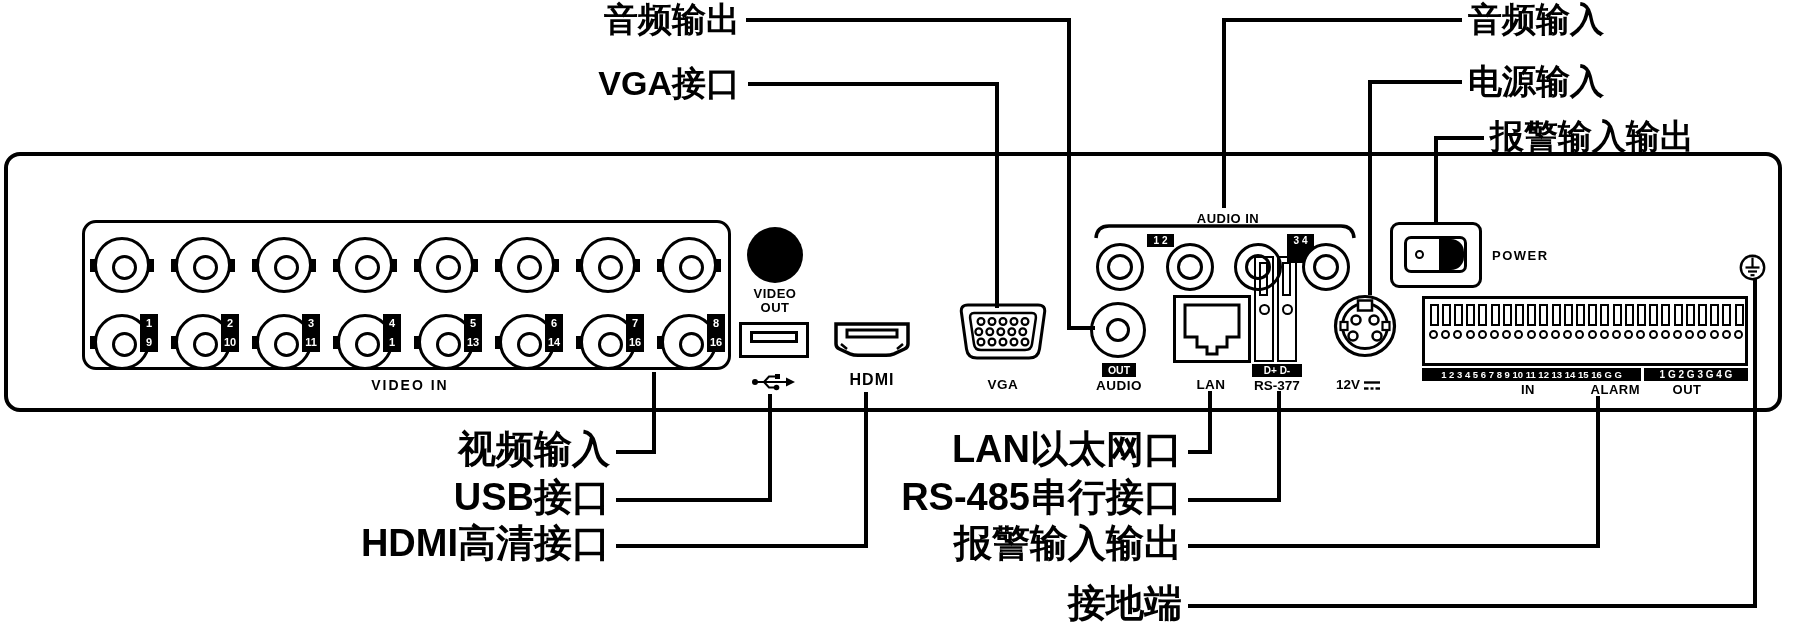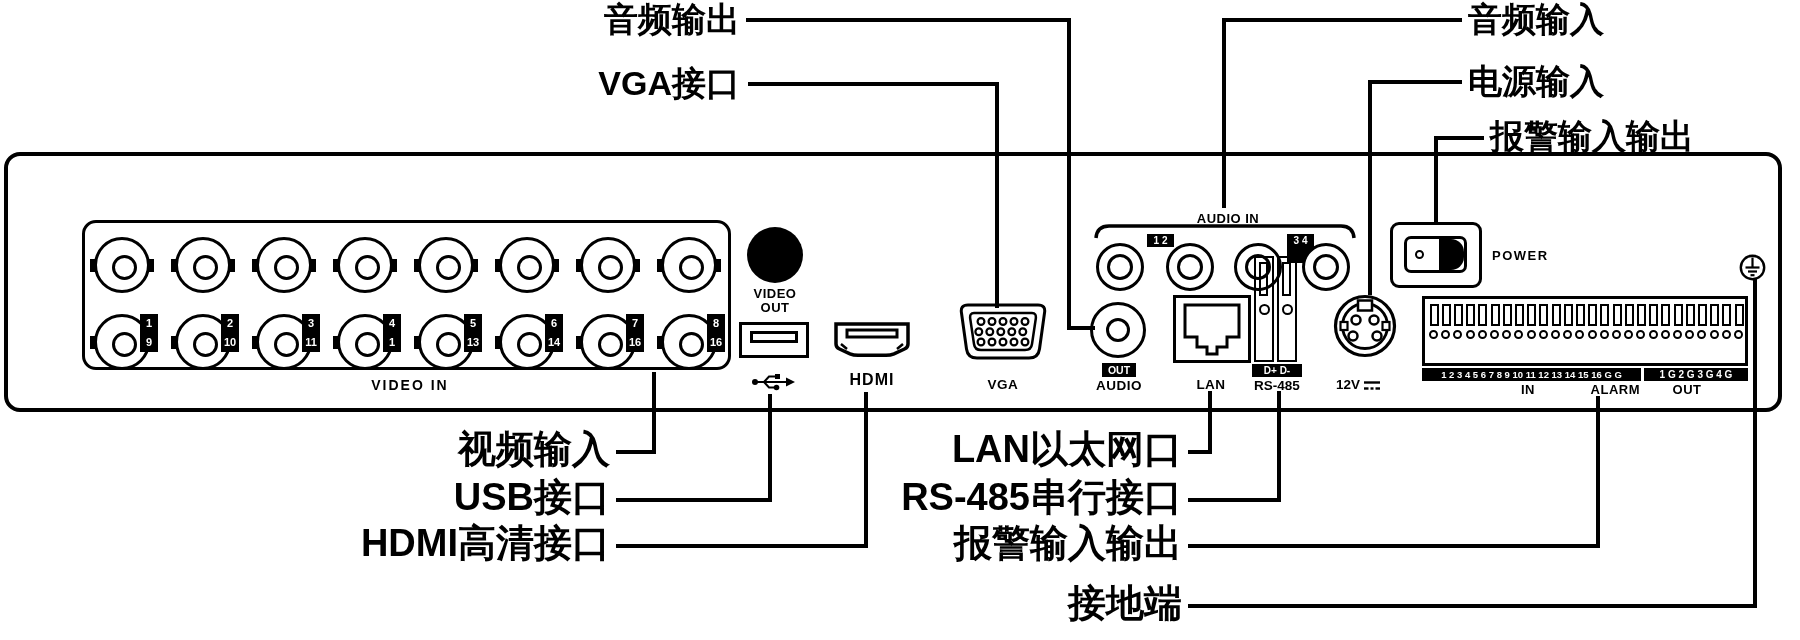--- a/index.html
+++ b/index.html
@@ -202,21 +202,21 @@
 
 <div class="abs" style="left:1254px;top:256px;width:20px;height:106px;border:2.5px solid #000;">
   <div class="abs" style="left:3px;top:4px;width:9px;height:34px;border:2px solid #000;"></div>
   <div class="abs" style="left:2.5px;top:46px;width:11px;height:11px;border:2px solid #000;border-radius:50%;"></div>
 </div>
 <div class="abs" style="left:1277px;top:256px;width:20px;height:106px;border:2.5px solid #000;">
   <div class="abs" style="left:3px;top:4px;width:9px;height:34px;border:2px solid #000;"></div>
   <div class="abs" style="left:2.5px;top:46px;width:11px;height:11px;border:2px solid #000;border-radius:50%;"></div>
 </div>
 <div class="blkbadge" style="left:1252px;top:364px;width:50px;height:13px;font-size:10px;line-height:13px;">D+ D-</div>
-<div class="portlabel" style="left:1247px;top:378px;width:60px;letter-spacing:0;">RS-485</div>
+<div class="portlabel" style="left:1247px;top:378px;width:60px;letter-spacing:0;">RS-377</div>
 
 <svg style="left:1333px;top:294px" width="64" height="64" viewBox="0 0 64 64">
   <circle cx="32" cy="32" r="29.5" fill="#fff" stroke="#000" stroke-width="3.2"></circle>
   <circle cx="32" cy="32" r="22.5" fill="#fff" stroke="#000" stroke-width="2.8"></circle>
   <rect x="25" y="6.5" width="14" height="10" fill="#fff" stroke="#000" stroke-width="2.5"></rect>
   <rect x="7.5" y="28" width="7" height="8" fill="#fff" stroke="#000" stroke-width="2.2"></rect>
   <rect x="49.5" y="28" width="7" height="8" fill="#fff" stroke="#000" stroke-width="2.2"></rect>
   <g fill="#fff" stroke="#000" stroke-width="2.5">
     <circle cx="23" cy="26" r="4.5"></circle>
       <circle cx="41" cy="26" r="4.5"></circle>

